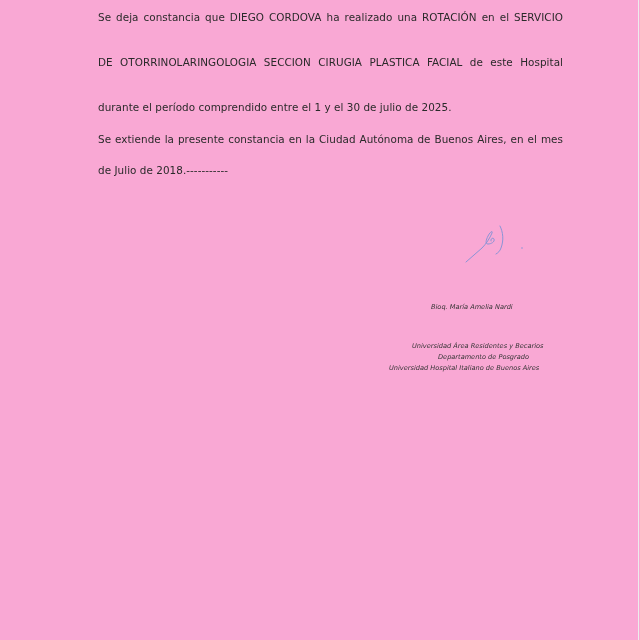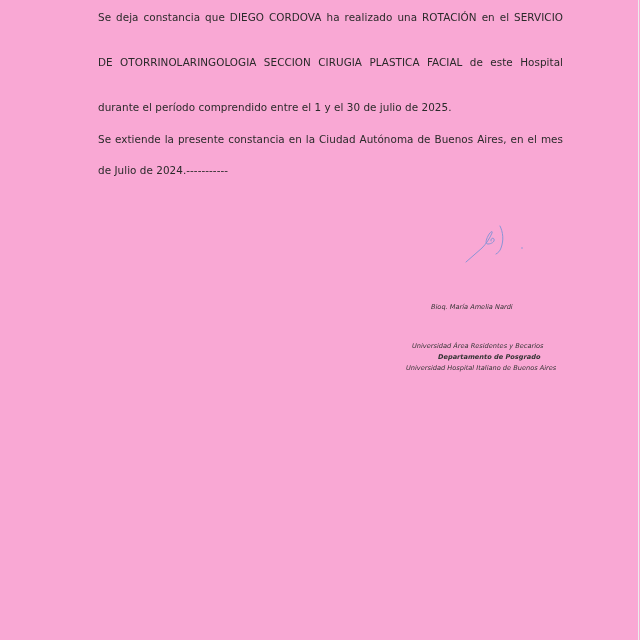--- a/index.html
+++ b/index.html
@@ -54,36 +54,36 @@
     .sig-block {
       position: absolute;
       font-family: "DejaVu Sans", sans-serif;
       font-style: italic;
       font-size: 6.6px;
       color: #333333;
       white-space: nowrap;
     }
     .sig-name { left: 431px; top: 303px; }
     .sig-role { left: 412px; top: 342px; }
-    .sig-dept { left: 438px; top: 353px; font-weight: bold; }
-    .sig-univ { left: 406px; top: 364px; }
+    .sig-dept { left: 438px; top: 353px; }
+    .sig-univ { left: 389px; top: 364px; }
   </style>
 </head>
 <body>
 
 <div class="page">
   <div class="edge-line"></div>
 
   <div class="body-text" style="top:0;">
     <div class="line justify" style="top:10px;">Se deja constancia que DIEGO CORDOVA ha realizado una ROTACIÓN en el SERVICIO</div>
     <div class="line justify" style="top:55px;">DE OTORRINOLARINGOLOGIA SECCION CIRUGIA PLASTICA FACIAL  de este Hospital</div>
     <div class="line" style="top:70px;margin-top:30px;">durante el período comprendido entre el 1 y el 30 de julio  de 2025.</div>
 
     <div class="line justify" style="top:132px;">Se extiende la presente constancia en la Ciudad Autónoma de Buenos Aires, en el mes</div>
-    <div class="line" style="top:163px;">de Julio de 2024.-----------</div>
+    <div class="line" style="top:163px;">de Julio de 2018.-----------</div>
   </div>
 
   <div class="signature">
     <svg width="75" height="50" viewBox="0 0 75 50" xmlns="http://www.w3.org/2000/svg">
       <g fill="none" stroke="#8a94d6" stroke-width="1" stroke-linecap="round" stroke-linejoin="round">
         <path d="M6 44 L22 30 C26 26 30 20 32 15 C33 12 30 14 28 18 C26 22 25 26 28 26 C31 26 35 24 34 21 C33 19 30 21 31 23"></path>
         <path d="M40 8 C43 14 44 22 41 30 C40 33 38 35 36 36"></path>
       </g>
       <circle cx="62" cy="30" r="0.8" fill="#8a94d6"></circle>
     </svg>

